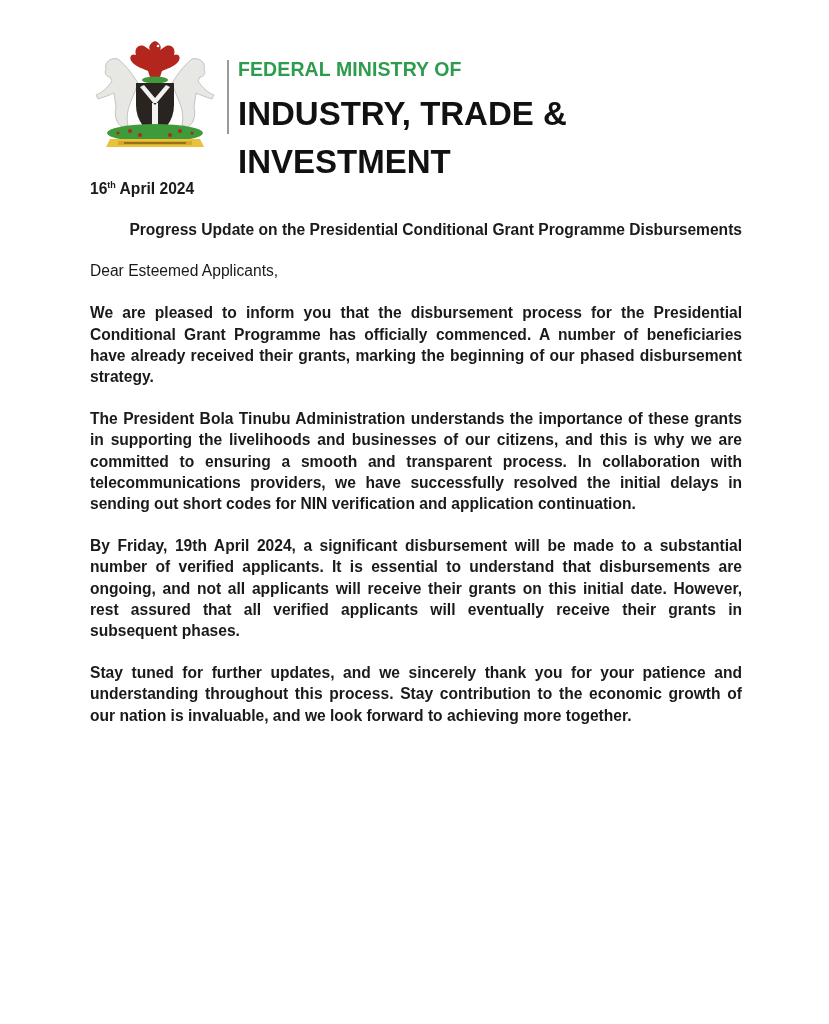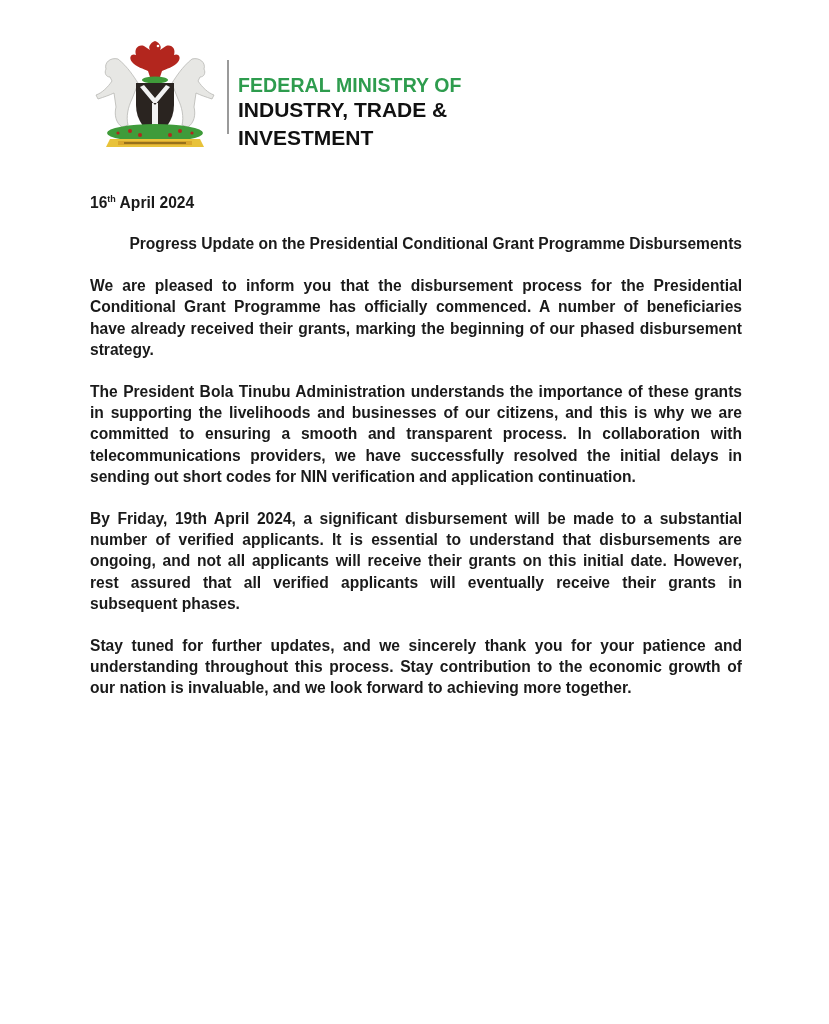--- a/index.html
+++ b/index.html
@@ -42,34 +42,34 @@
       top: 58px;
     }
     .ministry-line1 {
       font-family: "Liberation Sans", sans-serif;
       font-weight: bold;
       font-size: 19.5px;
       color: #2e9c4e;
       letter-spacing: 0.1px;
       line-height: 22px;
       white-space: nowrap;
-      margin-top: 16px;
     }
     .ministry-line2, .ministry-line3 {
       font-family: "Liberation Sans", sans-serif;
       font-weight: bold;
-      font-size: 21px;
+      font-size: 33px;
       color: #111111;
       line-height: 28px;
       white-space: nowrap;
+      margin-top: 20px;
     }
     .letter-body {
       position: absolute;
       left: 90px;
-      top: 192px;
+      top: 178px;
       width: 652px;
       font-family: "Liberation Sans", sans-serif;
       font-size: 15.6px;
       line-height: 21.2px;
       color: #1a1a1a;
     }
     .date {
       font-weight: bold;
       margin: 0;
       height: 21px;
@@ -139,19 +139,20 @@
   <div class="ministry-line1">FEDERAL MINISTRY OF</div>
   <div class="ministry-line2">INDUSTRY, TRADE &amp;</div>
   <div class="ministry-line3">INVESTMENT</div>
 </div>
 
 <div class="letter-body">
   <p class="date"><span>16</span><sup>th</sup><span> April 2024</span></p>
 
   <p class="subject">Progress Update on the Presidential Conditional Grant Programme Disbursements</p>
 
+  <p class="salutation">Dear Esteemed Applicants,</p>
 
   <p class="para">We are pleased to inform you that the disbursement process for the Presidential Conditional Grant Programme has officially commenced. A number of beneficiaries have already received their grants, marking the beginning of our phased disbursement strategy.</p>
   <p class="para">The President Bola Tinubu Administration understands the importance of these grants in supporting the livelihoods and businesses of our citizens, and this is why we are committed to ensuring a smooth and transparent process. In collaboration with telecommunications providers, we have successfully resolved the initial delays in sending out short codes for NIN verification and  application continuation.</p>
   <p class="para">By Friday, 19th April 2024, a significant disbursement will be made to a substantial number of verified applicants. It is essential to understand that disbursements are ongoing, and not all applicants will receive their grants on this initial date. However, rest assured that all verified applicants will eventually receive their grants in subsequent phases.</p>
   <p class="para">Stay tuned for further updates, and we sincerely thank you for your patience and understanding throughout this process. Stay contribution to the economic growth of our nation is invaluable, and we look forward to achieving more together.</p>
 
 </div>
 
 </body></html>

